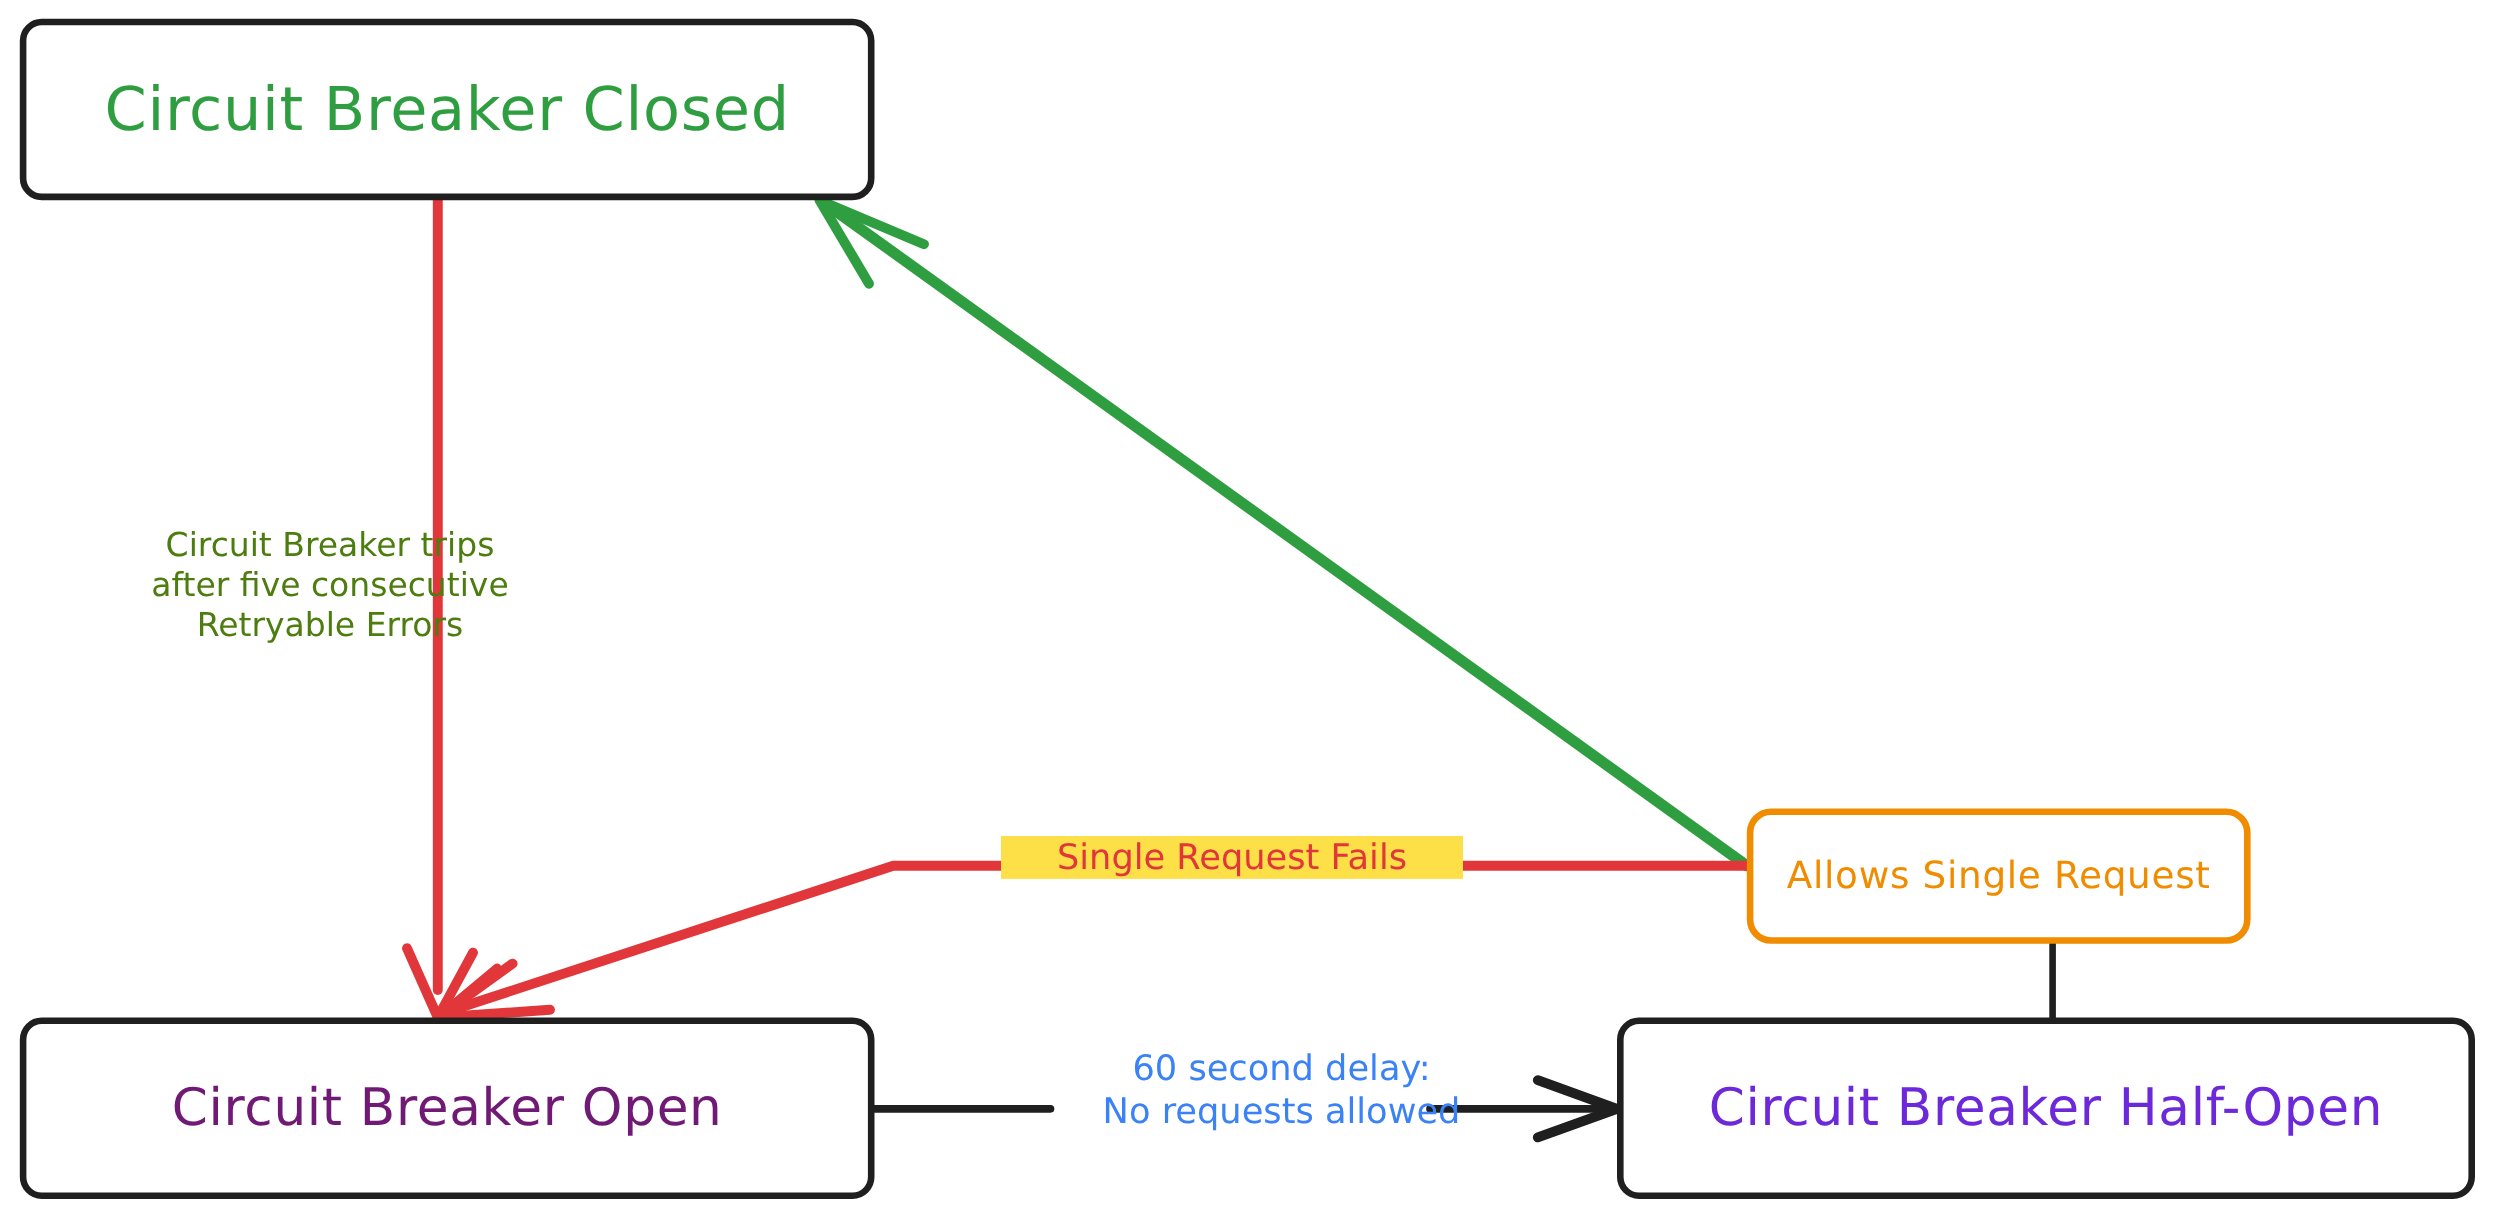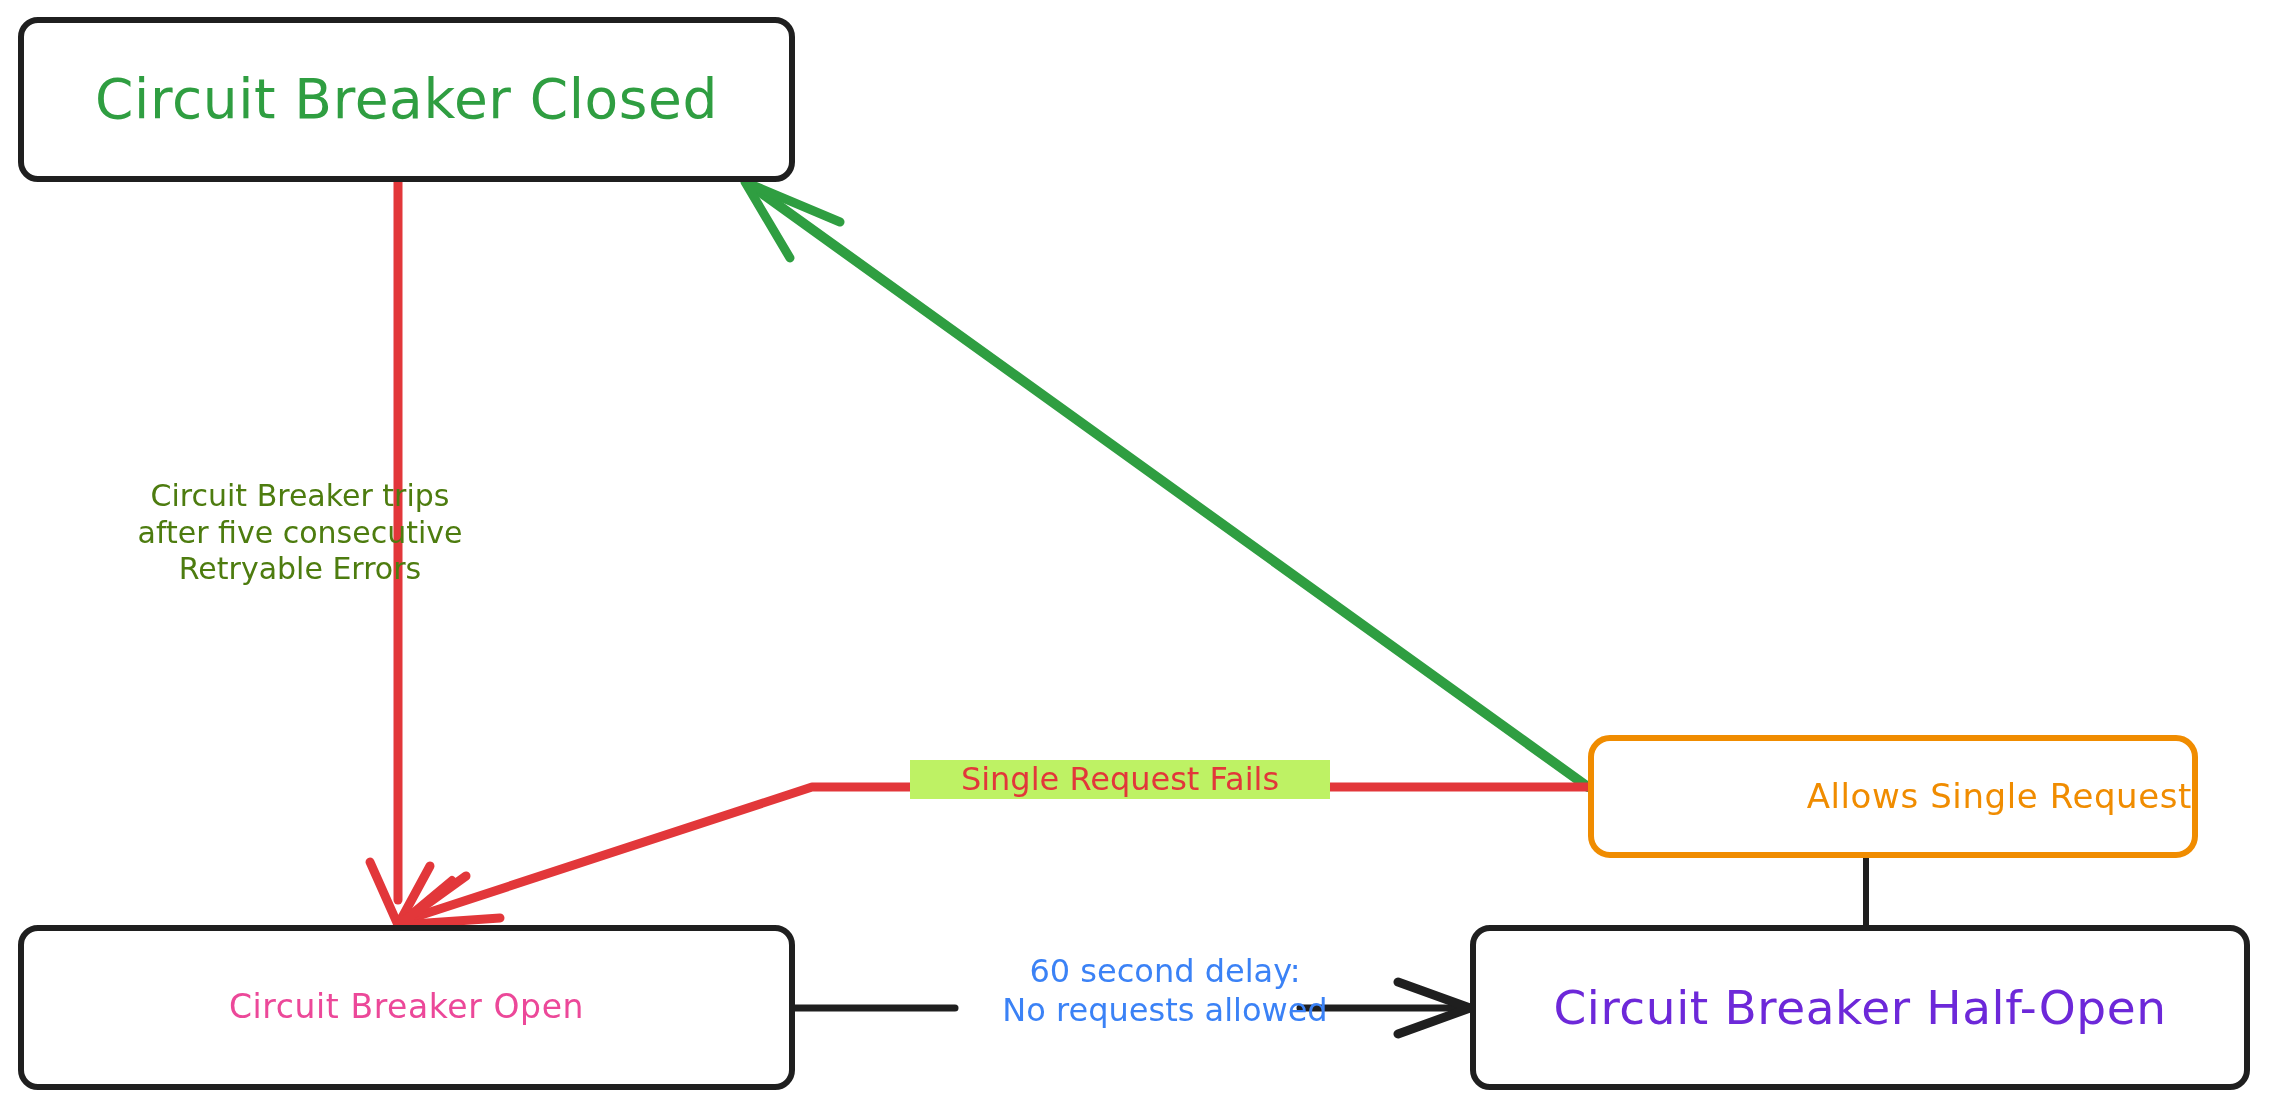--- a/index.html
+++ b/index.html
@@ -53,25 +53,25 @@
     left: 18px;  top: 17px;  width: 777px;  height: 165px;
   }
   #node-closed .node-label {
     color: #2f9e41;
     font-size: 55px;
   }
   #node-open {
     left: 18px;  top: 925px;  width: 777px;  height: 165px;
   }
   #node-open .node-label {
-    color: #ec4899;
-    font-size: 33px;
+    color: #701a75;
+    font-size: 47px;
   }
   #node-allows {
-    left: 1588px;  top: 735px;  width: 610px;  height: 123px; justify-content: flex-end;
+    left: 1588px;  top: 735px;  width: 458px;  height: 123px;
   }
   #node-allows .node-label {
     color: #f08c00;
     font-size: 34px;
   }
   #node-halfopen {
     left: 1470px;  top: 925px;  width: 780px;  height: 165px;
   }
   #node-halfopen .node-label {
     color: #6d28d9;
@@ -92,21 +92,21 @@
   }
   #label-succeeds {
     left: 880px;  top: 460px;  width: 500px;
     color: #2f9e41;
     font-size: 32px;
   }
   #label-fails {
     left: 910px;  top: 760px;  width: 420px;
     color: #e2373a;
     font-size: 32px;
-    background: #bef264;
+    background: #fde047;
   }
   #label-delay {
     left: 930px;  top: 952px;  width: 470px;
     color: #3b82f6;
     font-size: 32px;
   }
 </style>
 </head>
 <body>
 

